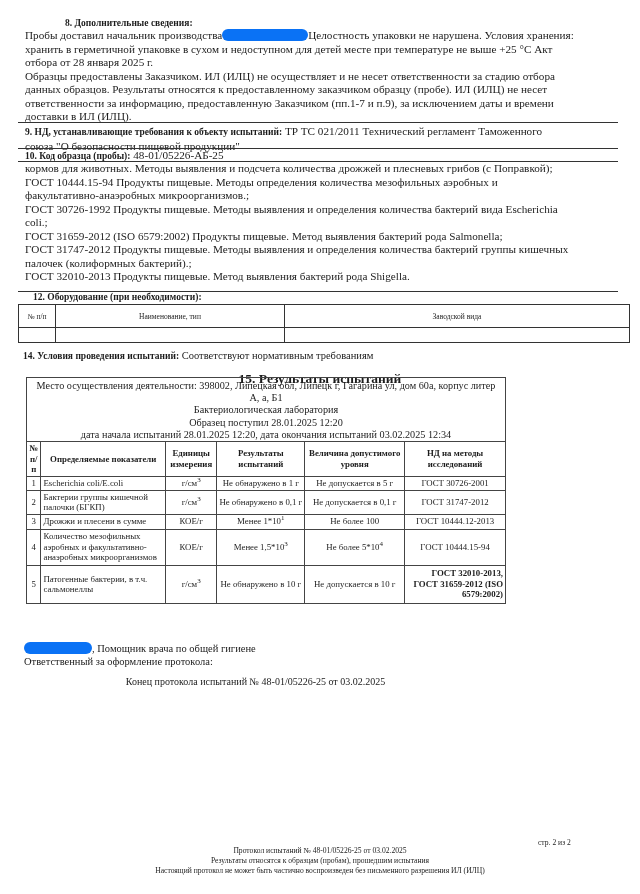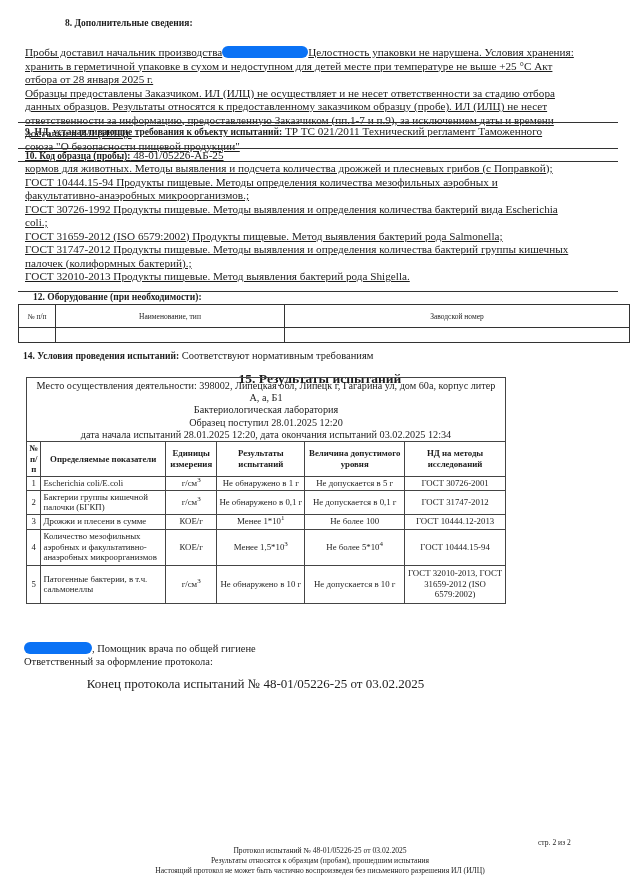--- a/index.html
+++ b/index.html
@@ -3,30 +3,30 @@
 <meta charset="utf-8">
 <style>
   html, body { margin: 0; padding: 0; background: #ffffff; }
   body {
     width: 640px; height: 894px; position: relative; overflow: hidden;
     font-family: "Liberation Serif", "DejaVu Serif", serif;
     color: #1c1c1c;
   }
   .abs { position: absolute; }
   .sec-title { font-weight: bold; font-size: 9.5px; }
-  .txt { font-size: 11.2px; line-height: 13.5px; text-decoration: underline; }
+  .txt { font-size: 11.2px; line-height: 13.5px; }
   .hr { position: absolute; height: 0; border-top: 1.2px solid #333; }
   .redact {
     display: inline-block; background: #0a72f5; border-radius: 7px;
     height: 12px; vertical-align: -2px;
   }
 
   
   #s8 { left: 25px; top: 18px; width: 590px; }
-  #s8 .sec-title { margin-bottom: 18px; padding-left: 40px; }
+  #s8 .sec-title { margin-bottom: 1px; padding-left: 40px; }
 
   
   #s9 { left: 25px; top: 125px; width: 590px; }
   #s10 { left: 25px; top: 149px; width: 590px; }
   #s11 { left: 25px; top: 162px; width: 590px; }
 
   
   #s12-title { left: 33px; top: 292px; }
   table { border-collapse: collapse; }
   #equip {
@@ -47,25 +47,25 @@
   #results {
     position: absolute; left: 26px; top: 377px; width: 480px;
     font-size: 8.8px; line-height: 10.5px;
   }
   #results td { border: 1px solid #444; padding: 1px 2px; vertical-align: middle; }
   #results .info { text-align: center; font-size: 10.2px; line-height: 12.2px; padding: 2px 4px 0 4px; }
   #results .hd td { font-weight: bold; text-align: center; font-size: 8.8px; }
   #results .num { text-align: center; width: 10px; }
   #results .name { text-align: left; }
   #results .c { text-align: center; white-space: nowrap; }
-  #results .wrap { text-align: center; }
+  #results .wrap { text-align: right; font-weight: bold; }
   sup { font-size: 7px; vertical-align: 4px; line-height: 0; }
 
   #resp { left: 24px; top: 642px; font-size: 10.5px; line-height: 13px; }
-  #end { left: 0; width: 511px; top: 676px; text-align: center; font-size: 13px; }
+  #end { left: 0; width: 511px; top: 676px; text-align: center; font-size: 10px; }
 
   #footer { left: 0; width: 640px; top: 846px; text-align: center; font-size: 7.6px; line-height: 10px; }
   #page-num { left: 538px; top: 838px; font-size: 7.6px; }
 </style>
 </head>
 <body>
 
 <div id="s8" class="abs">
   <div class="sec-title">8. Дополнительные сведения:</div>
   <div class="txt">
@@ -103,21 +103,21 @@
   <div>ГОСТ 32010-2013 Продукты пищевые. Метод выявления бактерий рода Shigella.</div>
 </div>
 <div class="hr" style="left:18px; top:291px; width:600px;"></div>
 
 <div id="s12-title" class="abs sec-title">12. Оборудование (при необходимости):</div>
 <table id="equip">
   <tbody>
       <tr class="h">
     <td style="width:36px">№ п/п</td>
     <td style="width:228px">Наименование, тип</td>
-    <td>Заводской номер</td>
+    <td>Заводской вида</td>
   </tr>
   <tr class="e">
     <td></td>
     <td></td>
     <td></td>
   </tr>
 </tbody>
   </table>
 
 <div id="s13" class="abs">

